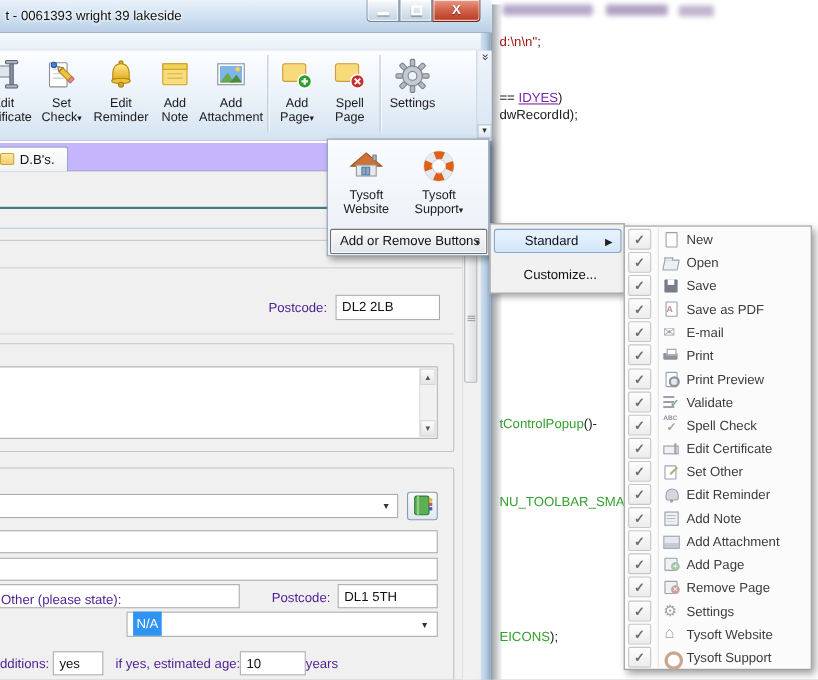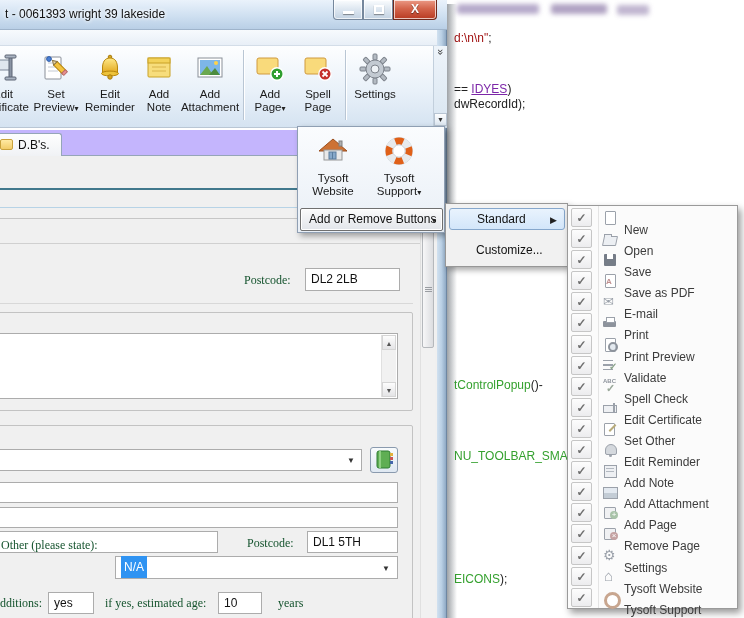--- a/index.html
+++ b/index.html
@@ -50,21 +50,21 @@
   .tabrow{position:absolute;left:0;top:130px;width:437px;height:26px;overflow:hidden;background:#c4b5fd;}
   .tabrow::after{content:"";position:absolute;left:0;bottom:0;width:100%;height:1px;background:#95a5b8;}
   .tab{position:absolute;left:-14px;top:3px;width:76px;height:23px;border:1px solid #95a5b8;border-bottom:none;
     border-radius:3px 3px 0 0;background:linear-gradient(#fefefe,#f0f2f5);z-index:2;}
   .tab-icon{position:absolute;left:13px;top:5px;width:13px;height:11px;border:1px solid #c9a23c;border-radius:2px;
     background:linear-gradient(#ffeaa2,#f2cc69);}
   .tab-label{position:absolute;left:31px;top:4px;font-size:12px;color:#111;}
 
   .content{position:absolute;left:0;top:156px;width:437px;height:462px;background:#f0f0f0;}
   .hline{position:absolute;left:0;height:1px;}
-  .lbl{position:absolute;font-size:12px;color:#14532d;white-space:nowrap;font-family:Liberation Serif, serif;}
+  .lbl{position:absolute;font-size:12px;color:#4c1d95;white-space:nowrap;}
   .field{position:absolute;background:#fff;border:1px solid #acacac;font-size:12px;color:#111;padding:3px 5px 0 5px;}
   .groupbox{position:absolute;border:1px solid #c3c3c3;border-radius:2px;}
   .ta{position:absolute;background:#fff;border:1px solid #acacac;}
   .sbar{position:absolute;background:#f1f1f1;border-left:1px solid #e0e0e0;}
   .sbtn{position:absolute;left:0;width:100%;height:15px;text-align:center;font-size:7px;color:#555;line-height:15px;
     background:linear-gradient(#fdfdfd,#e4e4e6);border:1px solid #d5d5d5;}
   .sthumb{position:absolute;left:1px;width:12px;background:linear-gradient(to right,#f7f7f8,#dcdde0);border:1px solid #b5b8bc;border-radius:2px;}
   .grip{position:absolute;left:2px;width:7px;height:1px;background:#9a9da2;box-shadow:0 2px 0 #9a9da2,0 4px 0 #9a9da2;}
   .combo-arrow{position:absolute;font-size:8px;color:#333;}
   .sel{background:#2f93f2;color:#fff;padding:4px 3px;}
@@ -90,21 +90,21 @@
     background:linear-gradient(#e9f3fd,#d3e6fa);font-size:12px;color:#111;line-height:20px;padding-left:27px;}
   .mp-std .sub-arrow{position:absolute;right:7px;top:1px;font-size:9px;color:#222;}
   .mp-cust{position:absolute;left:30px;top:39px;font-size:12px;color:#111;}
 
   .submenu{position:absolute;left:567px;top:205px;width:171px;height:404px;z-index:40;background:#fbfbfb;
     border:1px solid #9a9a9a;box-shadow:3px 4px 7px rgba(0,0,0,.4);padding-top:2px;}
   .submenu::before{content:"";position:absolute;left:30px;top:0;bottom:0;width:1px;background:#e4e4e4;}
   .sm-row{position:relative;height:21.1px;}
   .sm-check{position:absolute;left:3px;top:0px;width:21px;height:19px;border:1px solid #c6c6c6;border-radius:2px;
     background:linear-gradient(#fdfdfd,#ececee);text-align:center;font-size:12px;line-height:18px;color:#6e6e6e;font-weight:bold;}
-  .sm-label{position:absolute;left:56px;top:3px;font-size:12px;color:#3c3c3c;white-space:nowrap;margin-top:12px;}
+  .sm-label{position:absolute;left:56px;top:3px;font-size:12px;color:#3c3c3c;white-space:nowrap;}
 
   
   .mi{position:absolute;left:34px;top:2px;width:16px;height:16px;}
   .mi::before,.mi::after{content:"";position:absolute;}
   .mi-page::before{left:3px;top:1px;width:9px;height:12px;background:#fff;border:1px solid #9ba1aa;border-radius:1px;}
   .mi-open::before{left:1px;top:5px;width:12px;height:8px;background:#eceff3;border:1px solid #9ba1aa;border-radius:1px;transform:skewX(-12deg);}
   .mi-open::after{left:2px;top:3px;width:6px;height:2px;border:1px solid #9ba1aa;border-bottom:none;background:#eceff3;}
   .mi-save::before{left:2px;top:2px;width:12px;height:12px;background:#767d88;border-radius:1px;}
   .mi-save::after{left:5px;top:2px;width:6px;height:5px;background:#fff;}
   .mi-pdf::before{left:3px;top:1px;width:9px;height:12px;background:#fff;border:1px solid #9ba1aa;border-radius:1px;}
@@ -197,21 +197,21 @@
               <line x1="8" y1="19" x2="18" y2="19" stroke="#c3c9d2"></line>
               <circle cx="9" cy="7" r="2.4" fill="#4a7fd4" stroke="#2c5aa8"></circle>
               <g transform="rotate(45 21 17)">
                 <rect x="13" y="14.5" width="13" height="5" fill="#f2c23e" stroke="#b8860b"></rect>
                 <rect x="24.5" y="14.5" width="3" height="5" fill="#e89090" stroke="#b86a6a"></rect>
                 <polygon points="13,14.5 9,17 13,19.5" fill="#e8d9b0" stroke="#8a7340"></polygon>
               </g>
             </svg>
         </span>
         <span class="tb-l1">Set</span>
-        <span class="tb-l2"><span>Preview</span><span class="dd">▾</span></span>
+        <span class="tb-l2"><span>Check</span><span class="dd">▾</span></span>
       </div>
       <div class="tb-btn" style="width:58px;">
         <span class="tb-icon">
           <svg width="32" height="34">
               <defs>
                 <linearGradient id="gold" x1="0" y1="0" x2="0" y2="1">
                   <stop offset="0" stop-color="#ffe989"></stop>
                   <stop offset="1" stop-color="#e2a81e"></stop>
                 </linearGradient>
               </defs>
@@ -353,21 +353,21 @@
 
       <div class="lbl" style="left:1px;top:382px;">Other (please state):</div>
       <div class="field" style="left:115px;top:400px;width:283px;height:23px;">
         <span class="sel">N/A</span>
         <span class="combo-arrow" style="right:7px;top:7px;">▼</span>
       </div>
 
       <div class="lbl" style="left:0px;top:440px;">dditions:</div>
       <div class="field" style="left:48px;top:436px;width:46px;height:22px;">yes</div>
       <div class="lbl" style="left:105px;top:440px;">if yes, estimated age:</div>
-      <div class="field" style="left:218px;top:436px;width:44px;height:22px;">10</div>
+      <div class="field" style="left:218px;top:436px;width:60px;height:22px;">10</div>
       <div class="lbl" style="left:278px;top:440px;">years</div>
 
       <div class="sbar" style="left:420px;top:0;width:15px;height:462px;">
         <span class="sbtn" style="top:0;"><span>▲</span></span>
         <span class="sthumb" style="top:74px;height:118px;">
             <span class="grip" style="top:56px;"></span>
           </span>
       </div>
     </div>
   </div>

